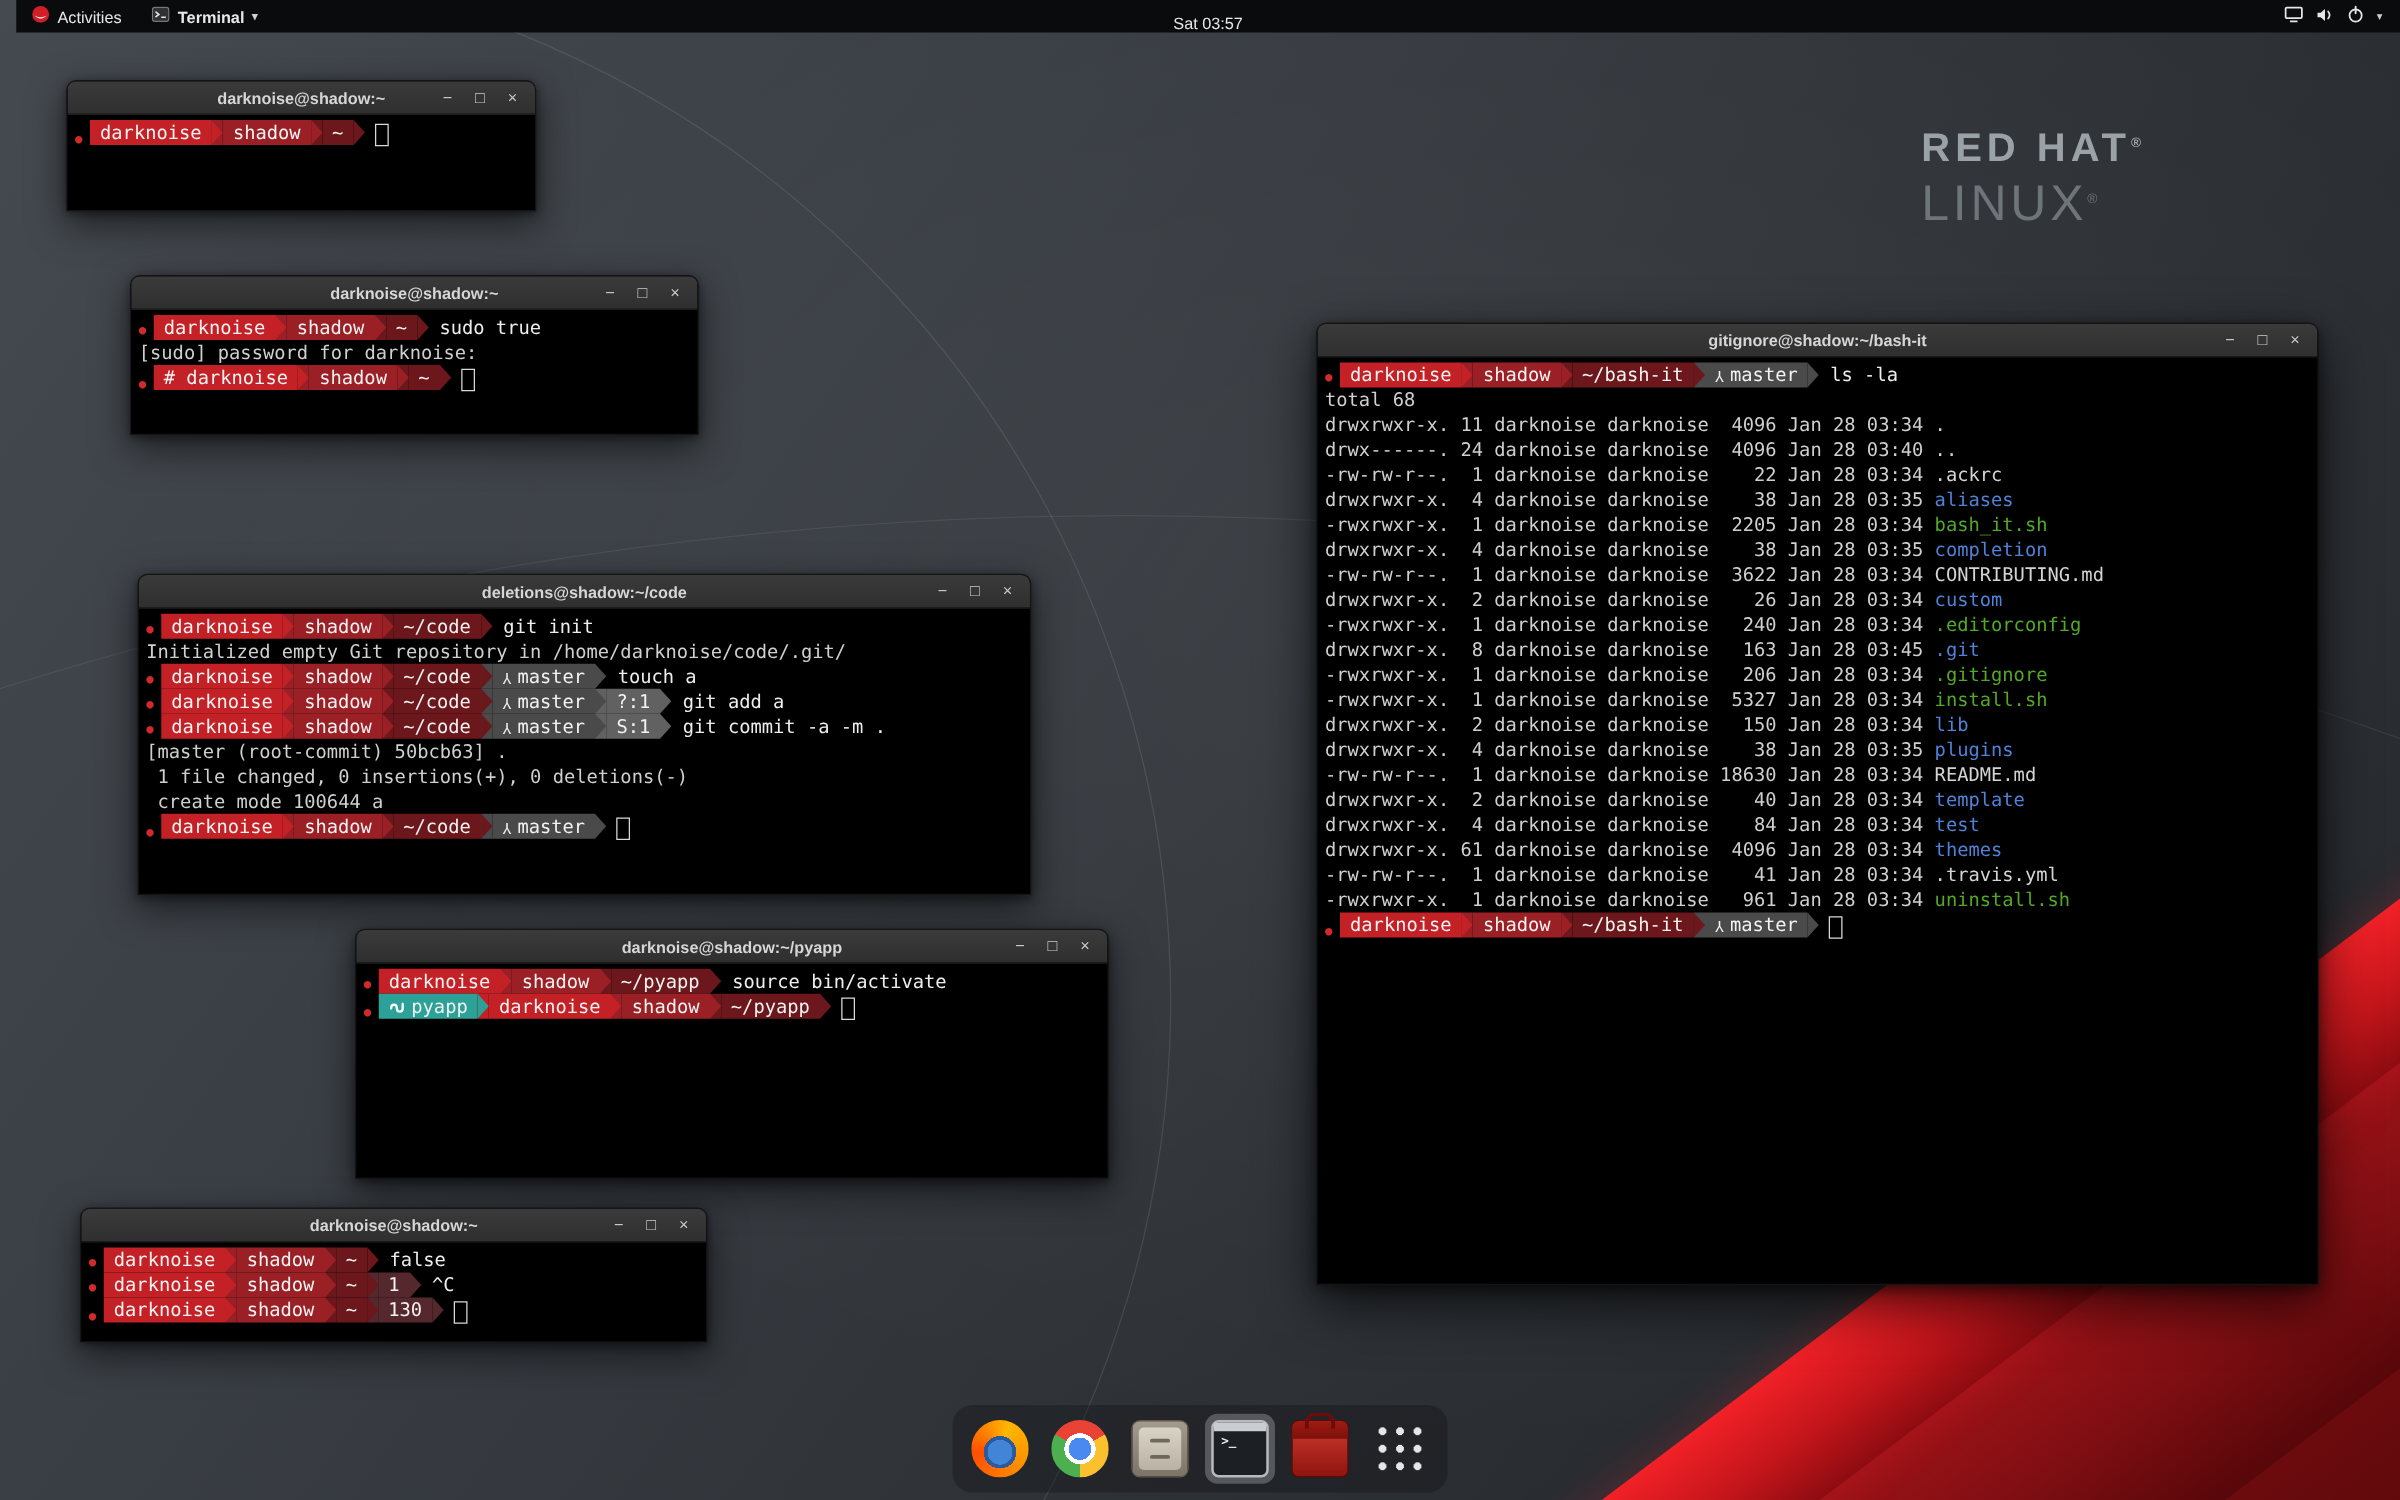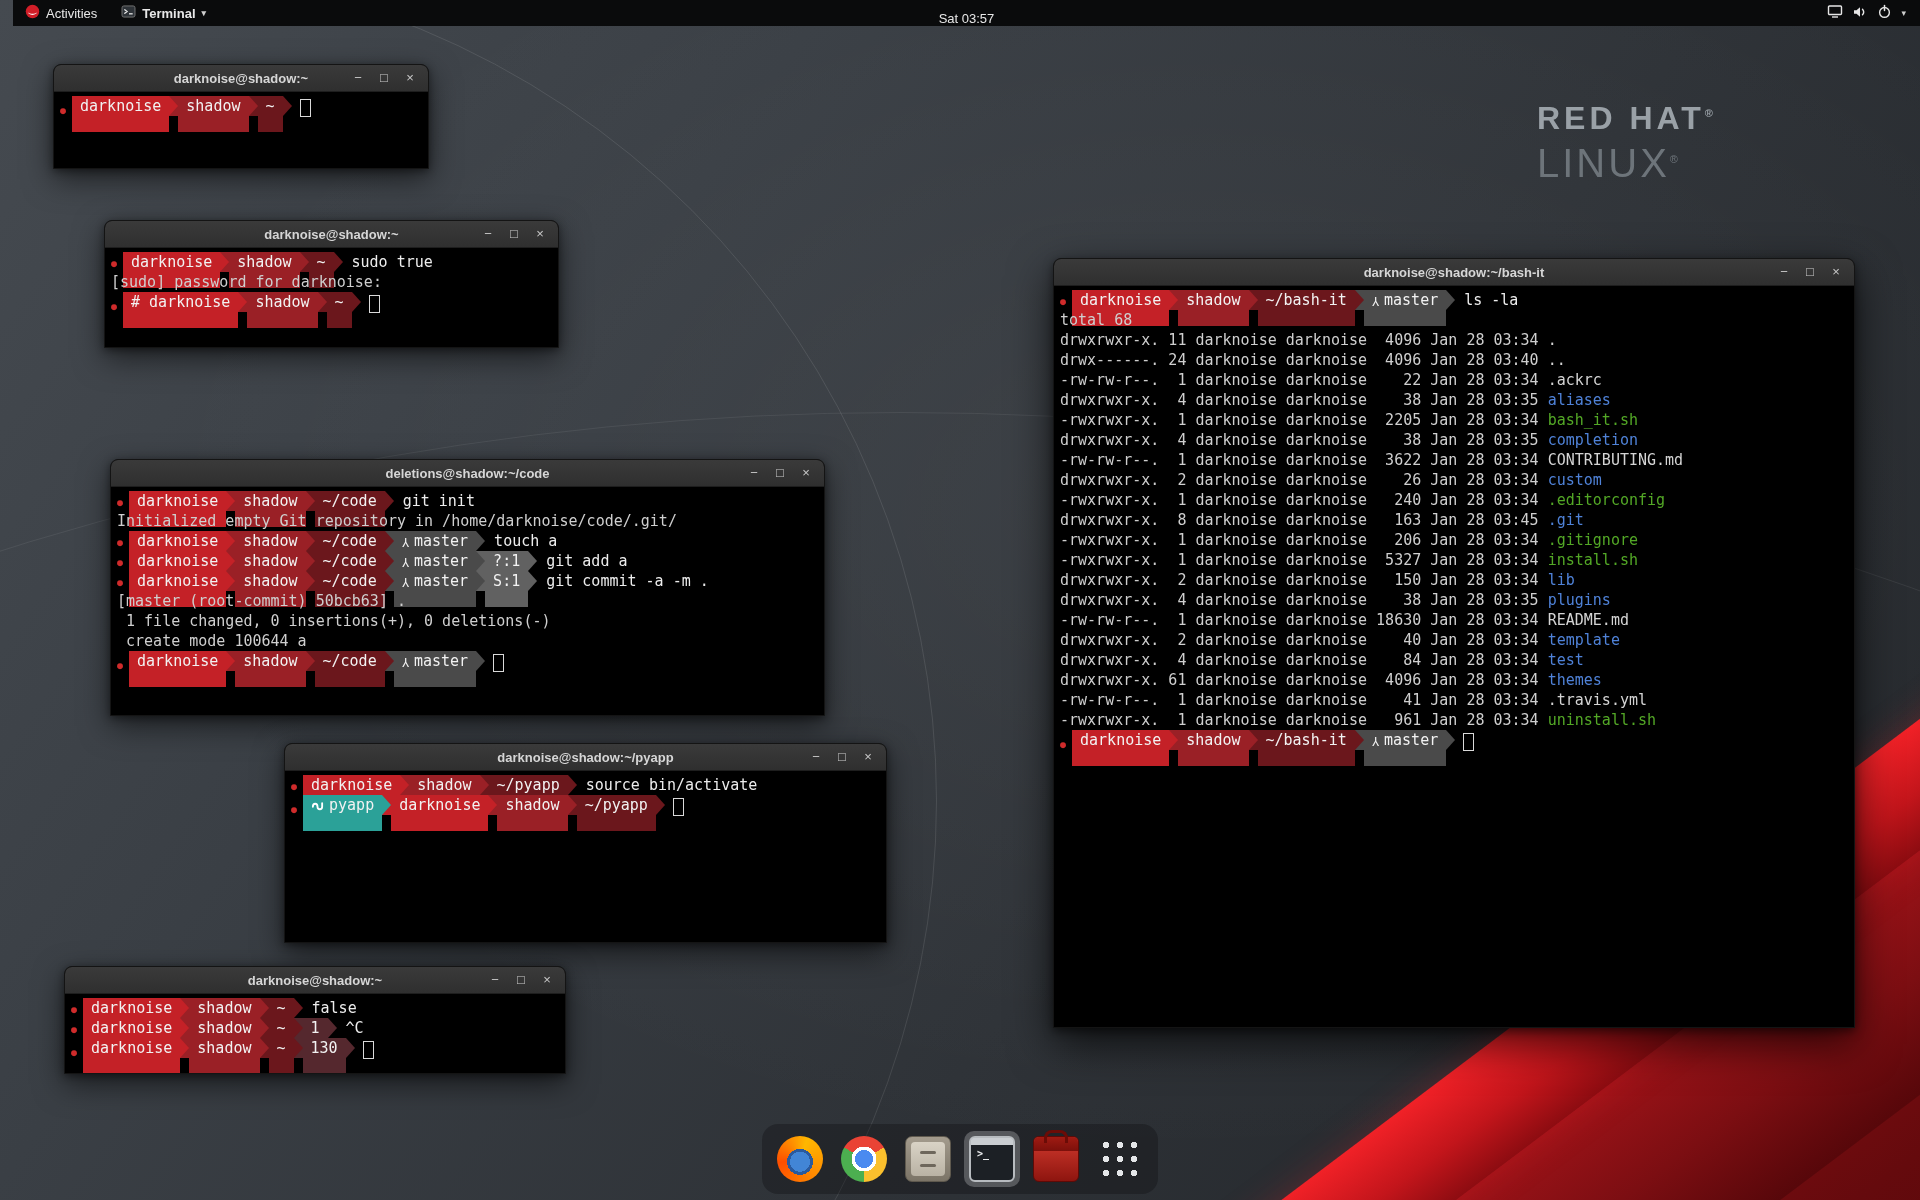--- a/index.html
+++ b/index.html
@@ -37,21 +37,21 @@
   .t-window.focused{box-shadow:0 16px 44px rgba(0,0,0,0.7),0 3px 10px rgba(0,0,0,0.5);}
   .titlebar{height:26px;background:linear-gradient(#3a3a3a,#2f2f2f);border-bottom:1px solid #1e1e1e;
     position:relative;display:flex;align-items:center;}
   .t-title{position:absolute;left:0;right:0;text-align:center;color:#d6d6d6;font-size:13px;font-weight:bold;}
   .t-btns{margin-left:auto;display:flex;gap:6px;padding-right:8px;position:relative;z-index:2;}
   .t-btn{width:20px;height:20px;line-height:19px;text-align:center;color:#c9c9c9;font-size:13px;border-radius:4px;}
   .t-body{padding:4px 6px;font-family:"DejaVu Sans Mono",monospace;font-size:15px;line-height:20px;
     color:#cfcfcf;white-space:pre;}
   .t-line{height:20px;}
   .pmark{color:#cf2b2b;font-size:10px;margin-right:6px;}
-  .seg{display:inline-block;height:36px;line-height:20px;padding:0 8px;color:#f2f2f2;vertical-align:top;}
+  .seg{display:inline-block;height:20px;line-height:20px;padding:0 8px;color:#f2f2f2;vertical-align:top;}
   .arr{display:inline-block;width:0;height:0;border-top:10px solid transparent;border-bottom:10px solid transparent;
     border-left:9px solid #000;vertical-align:top;}
   .cmd{margin-left:9px;color:#ededed;}
   .cursor{display:inline-block;width:9px;height:16px;border:1px solid #dadada;margin-left:8px;transform:translateY(3px);}
   .br-ic{display:inline-block;transform:rotate(180deg);font-size:12px;margin-right:5px;}
   .py-ic{margin-right:5px;}
   .py-ic svg{vertical-align:-1px;}
   
   .dock{position:absolute;left:50%;transform:translateX(-50%);bottom:6px;height:70px;z-index:60;
     display:flex;align-items:center;gap:8px;padding:0 10px;background:rgba(14,15,17,0.35);border-radius:16px;}
@@ -186,21 +186,21 @@
         <div class="t-btns">
           <span class="t-btn">−</span>
           <span class="t-btn">□</span>
           <span class="t-btn">×</span>
         </div>
       </div>
       <div class="t-body"><div class="t-line"><span class="pmark">●</span><span class="seg" style="background: rgb(196, 33, 39);"><span>darknoise</span></span><span class="arr" style="border-left-color: rgb(196, 33, 39); background: rgb(154, 32, 38);"></span><span class="seg" style="background: rgb(154, 32, 38);"><span>shadow</span></span><span class="arr" style="border-left-color: rgb(154, 32, 38); background: rgb(107, 23, 28);"></span><span class="seg" style="background: rgb(107, 23, 28);"><span>~</span></span><span class="arr" style="border-left-color: rgb(107, 23, 28); background: transparent;"></span><span class="cmd">false</span></div><div class="t-line"><span class="pmark">●</span><span class="seg" style="background: rgb(196, 33, 39);"><span>darknoise</span></span><span class="arr" style="border-left-color: rgb(196, 33, 39); background: rgb(154, 32, 38);"></span><span class="seg" style="background: rgb(154, 32, 38);"><span>shadow</span></span><span class="arr" style="border-left-color: rgb(154, 32, 38); background: rgb(107, 23, 28);"></span><span class="seg" style="background: rgb(107, 23, 28);"><span>~</span></span><span class="arr" style="border-left-color: rgb(107, 23, 28); background: rgb(85, 40, 46);"></span><span class="seg" style="background: rgb(85, 40, 46);"><span>1</span></span><span class="arr" style="border-left-color: rgb(85, 40, 46); background: transparent;"></span><span class="cmd">^C</span></div><div class="t-line"><span class="pmark">●</span><span class="seg" style="background: rgb(196, 33, 39);"><span>darknoise</span></span><span class="arr" style="border-left-color: rgb(196, 33, 39); background: rgb(154, 32, 38);"></span><span class="seg" style="background: rgb(154, 32, 38);"><span>shadow</span></span><span class="arr" style="border-left-color: rgb(154, 32, 38); background: rgb(107, 23, 28);"></span><span class="seg" style="background: rgb(107, 23, 28);"><span>~</span></span><span class="arr" style="border-left-color: rgb(107, 23, 28); background: rgb(85, 40, 46);"></span><span class="seg" style="background: rgb(85, 40, 46);"><span>130</span></span><span class="arr" style="border-left-color: rgb(85, 40, 46); background: transparent;"></span><span class="cursor"></span></div></div>
     </div>
     <div class="t-window focused" style="left: 1053px; top: 258px; width: 800px; height: 768px; z-index: 26;">
       <div class="titlebar">
-        <div class="t-title">darknoise@shadow:~/bash-it</div>
+        <div class="t-title">gitignore@shadow:~/bash-it</div>
         <div class="t-btns">
           <span class="t-btn">−</span>
           <span class="t-btn">□</span>
           <span class="t-btn">×</span>
         </div>
       </div>
       <div class="t-body"><div class="t-line"><span class="pmark">●</span><span class="seg" style="background: rgb(196, 33, 39);"><span>darknoise</span></span><span class="arr" style="border-left-color: rgb(196, 33, 39); background: rgb(154, 32, 38);"></span><span class="seg" style="background: rgb(154, 32, 38);"><span>shadow</span></span><span class="arr" style="border-left-color: rgb(154, 32, 38); background: rgb(107, 23, 28);"></span><span class="seg" style="background: rgb(107, 23, 28);"><span>~/bash-it</span></span><span class="arr" style="border-left-color: rgb(107, 23, 28); background: rgb(74, 74, 74);"></span><span class="seg" style="background: rgb(74, 74, 74);"><span class="br-ic">Y</span><span>master</span></span><span class="arr" style="border-left-color: rgb(74, 74, 74); background: transparent;"></span><span class="cmd">ls -la</span></div><div class="t-line">total 68</div><div class="t-line"><span>drwxrwxr-x. 11 darknoise darknoise  4096 Jan 28 03:34 </span><span style="color: rgb(212, 212, 212);">.</span></div><div class="t-line"><span>drwx------. 24 darknoise darknoise  4096 Jan 28 03:40 </span><span style="color: rgb(212, 212, 212);">..</span></div><div class="t-line"><span>-rw-rw-r--.  1 darknoise darknoise    22 Jan 28 03:34 </span><span style="color: rgb(212, 212, 212);">.ackrc</span></div><div class="t-line"><span>drwxrwxr-x.  4 darknoise darknoise    38 Jan 28 03:35 </span><span style="color: rgb(79, 130, 216);">aliases</span></div><div class="t-line"><span>-rwxrwxr-x.  1 darknoise darknoise  2205 Jan 28 03:34 </span><span style="color: rgb(83, 168, 38);">bash_it.sh</span></div><div class="t-line"><span>drwxrwxr-x.  4 darknoise darknoise    38 Jan 28 03:35 </span><span style="color: rgb(79, 130, 216);">completion</span></div><div class="t-line"><span>-rw-rw-r--.  1 darknoise darknoise  3622 Jan 28 03:34 </span><span style="color: rgb(212, 212, 212);">CONTRIBUTING.md</span></div><div class="t-line"><span>drwxrwxr-x.  2 darknoise darknoise    26 Jan 28 03:34 </span><span style="color: rgb(79, 130, 216);">custom</span></div><div class="t-line"><span>-rwxrwxr-x.  1 darknoise darknoise   240 Jan 28 03:34 </span><span style="color: rgb(83, 168, 38);">.editorconfig</span></div><div class="t-line"><span>drwxrwxr-x.  8 darknoise darknoise   163 Jan 28 03:45 </span><span style="color: rgb(79, 130, 216);">.git</span></div><div class="t-line"><span>-rwxrwxr-x.  1 darknoise darknoise   206 Jan 28 03:34 </span><span style="color: rgb(83, 168, 38);">.gitignore</span></div><div class="t-line"><span>-rwxrwxr-x.  1 darknoise darknoise  5327 Jan 28 03:34 </span><span style="color: rgb(83, 168, 38);">install.sh</span></div><div class="t-line"><span>drwxrwxr-x.  2 darknoise darknoise   150 Jan 28 03:34 </span><span style="color: rgb(79, 130, 216);">lib</span></div><div class="t-line"><span>drwxrwxr-x.  4 darknoise darknoise    38 Jan 28 03:35 </span><span style="color: rgb(79, 130, 216);">plugins</span></div><div class="t-line"><span>-rw-rw-r--.  1 darknoise darknoise 18630 Jan 28 03:34 </span><span style="color: rgb(212, 212, 212);">README.md</span></div><div class="t-line"><span>drwxrwxr-x.  2 darknoise darknoise    40 Jan 28 03:34 </span><span style="color: rgb(79, 130, 216);">template</span></div><div class="t-line"><span>drwxrwxr-x.  4 darknoise darknoise    84 Jan 28 03:34 </span><span style="color: rgb(79, 130, 216);">test</span></div><div class="t-line"><span>drwxrwxr-x. 61 darknoise darknoise  4096 Jan 28 03:34 </span><span style="color: rgb(79, 130, 216);">themes</span></div><div class="t-line"><span>-rw-rw-r--.  1 darknoise darknoise    41 Jan 28 03:34 </span><span style="color: rgb(212, 212, 212);">.travis.yml</span></div><div class="t-line"><span>-rwxrwxr-x.  1 darknoise darknoise   961 Jan 28 03:34 </span><span style="color: rgb(83, 168, 38);">uninstall.sh</span></div><div class="t-line"><span class="pmark">●</span><span class="seg" style="background: rgb(196, 33, 39);"><span>darknoise</span></span><span class="arr" style="border-left-color: rgb(196, 33, 39); background: rgb(154, 32, 38);"></span><span class="seg" style="background: rgb(154, 32, 38);"><span>shadow</span></span><span class="arr" style="border-left-color: rgb(154, 32, 38); background: rgb(107, 23, 28);"></span><span class="seg" style="background: rgb(107, 23, 28);"><span>~/bash-it</span></span><span class="arr" style="border-left-color: rgb(107, 23, 28); background: rgb(74, 74, 74);"></span><span class="seg" style="background: rgb(74, 74, 74);"><span class="br-ic">Y</span><span>master</span></span><span class="arr" style="border-left-color: rgb(74, 74, 74); background: transparent;"></span><span class="cursor"></span></div></div>
     </div>
   </div>
 

